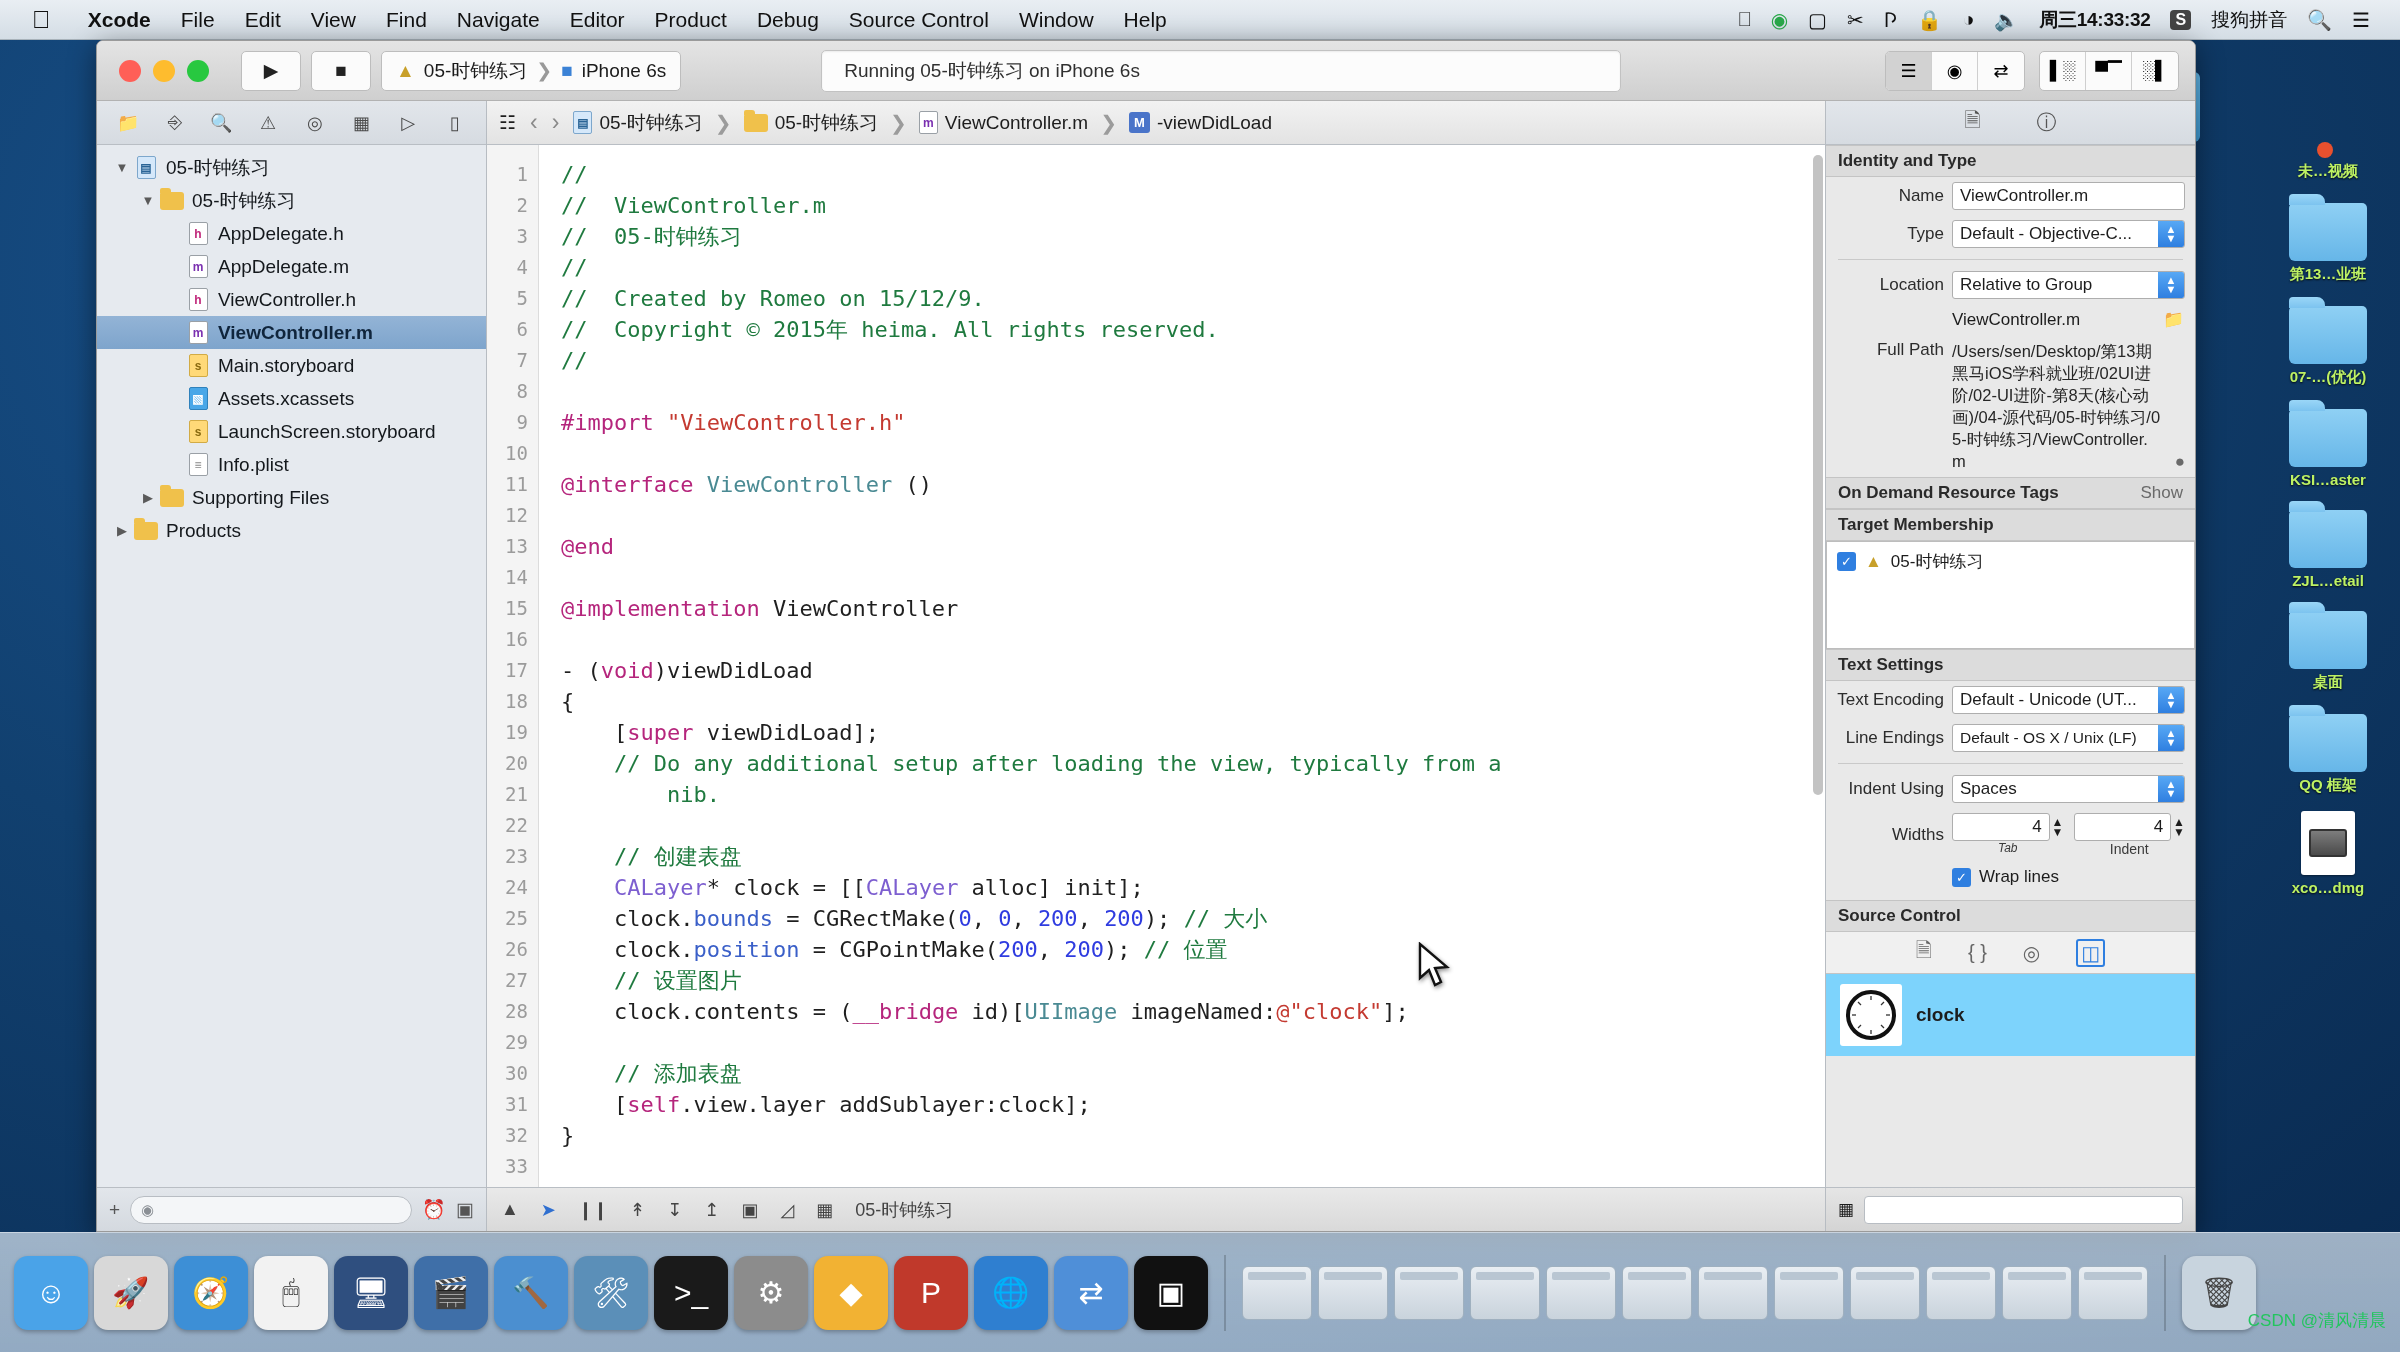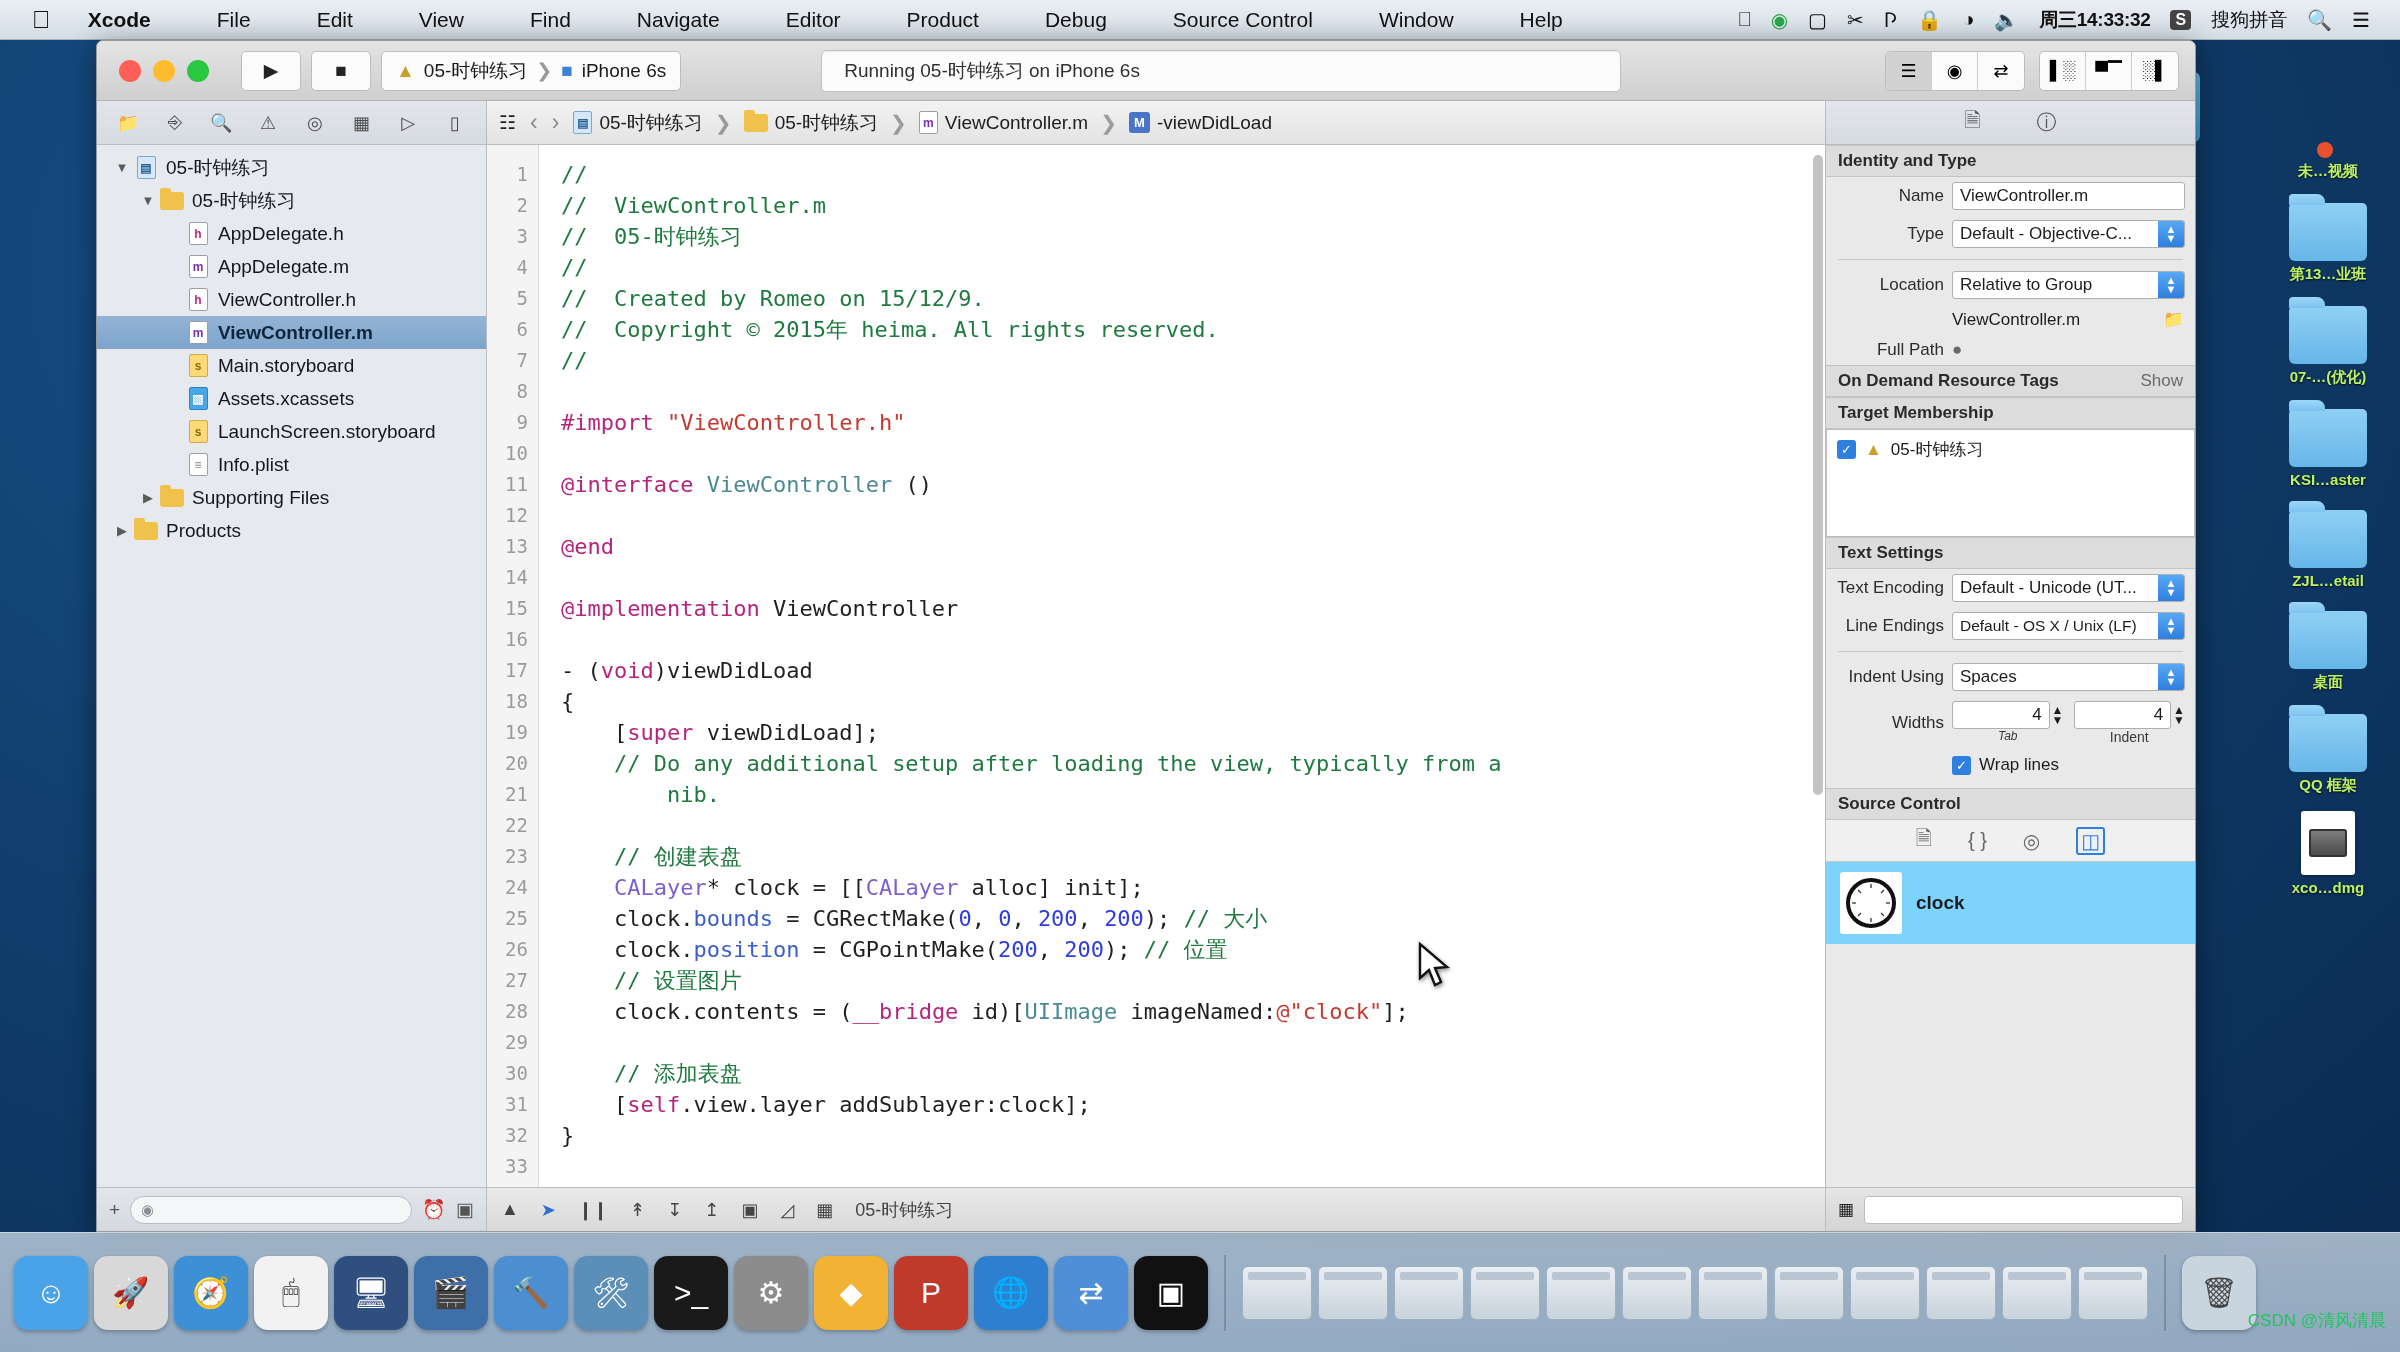--- a/index.html
+++ b/index.html
@@ -317,21 +317,21 @@
           <div class="dmg-ic">
             <div class="drive"></div>
           </div>
         </div>
         <div class="desk-label">xco…dmg</div>
       </div>
     </div>
 
   <div class="menubar">
     <div class="apple"></div>
-    <div id="menu-items" style="display:flex;align-items:center;gap:36px;">
+    <div id="menu-items" style="display:flex;align-items:center;">
         <div class="mi bold">Xcode</div>
         <div class="mi">File</div>
         <div class="mi">Edit</div>
         <div class="mi">View</div>
         <div class="mi">Find</div>
         <div class="mi">Navigate</div>
         <div class="mi">Editor</div>
         <div class="mi">Product</div>
         <div class="mi">Debug</div>
         <div class="mi">Source Control</div>
@@ -619,20 +619,21 @@
         </div>
         <div class="frow">
           <div class="flabel"></div>
           <div style="flex:1;display:flex;align-items:center;justify-content:space-between;">
             <span>ViewController.m</span>
             <span style="color:#6a6a6a;">📁</span>
           </div>
         </div>
         <div class="frow" style="align-items:flex-start;">
           <div class="flabel">Full Path</div>
+          <div class="pathtxt">/Users/sen/Desktop/第13期黑马iOS学科就业班/02UI进阶/02-UI进阶-第8天(核心动画)/04-源代码/05-时钟练习/05-时钟练习/ViewController.m</div>
           <span style="color:#6a6a6a;align-self:flex-end;">●</span>
         </div>
 
         <div class="secthead">
           <span>On Demand Resource Tags</span>
           <span class="show">Show</span>
         </div>
 
         <div class="secthead">
           <span>Target Membership</span>

